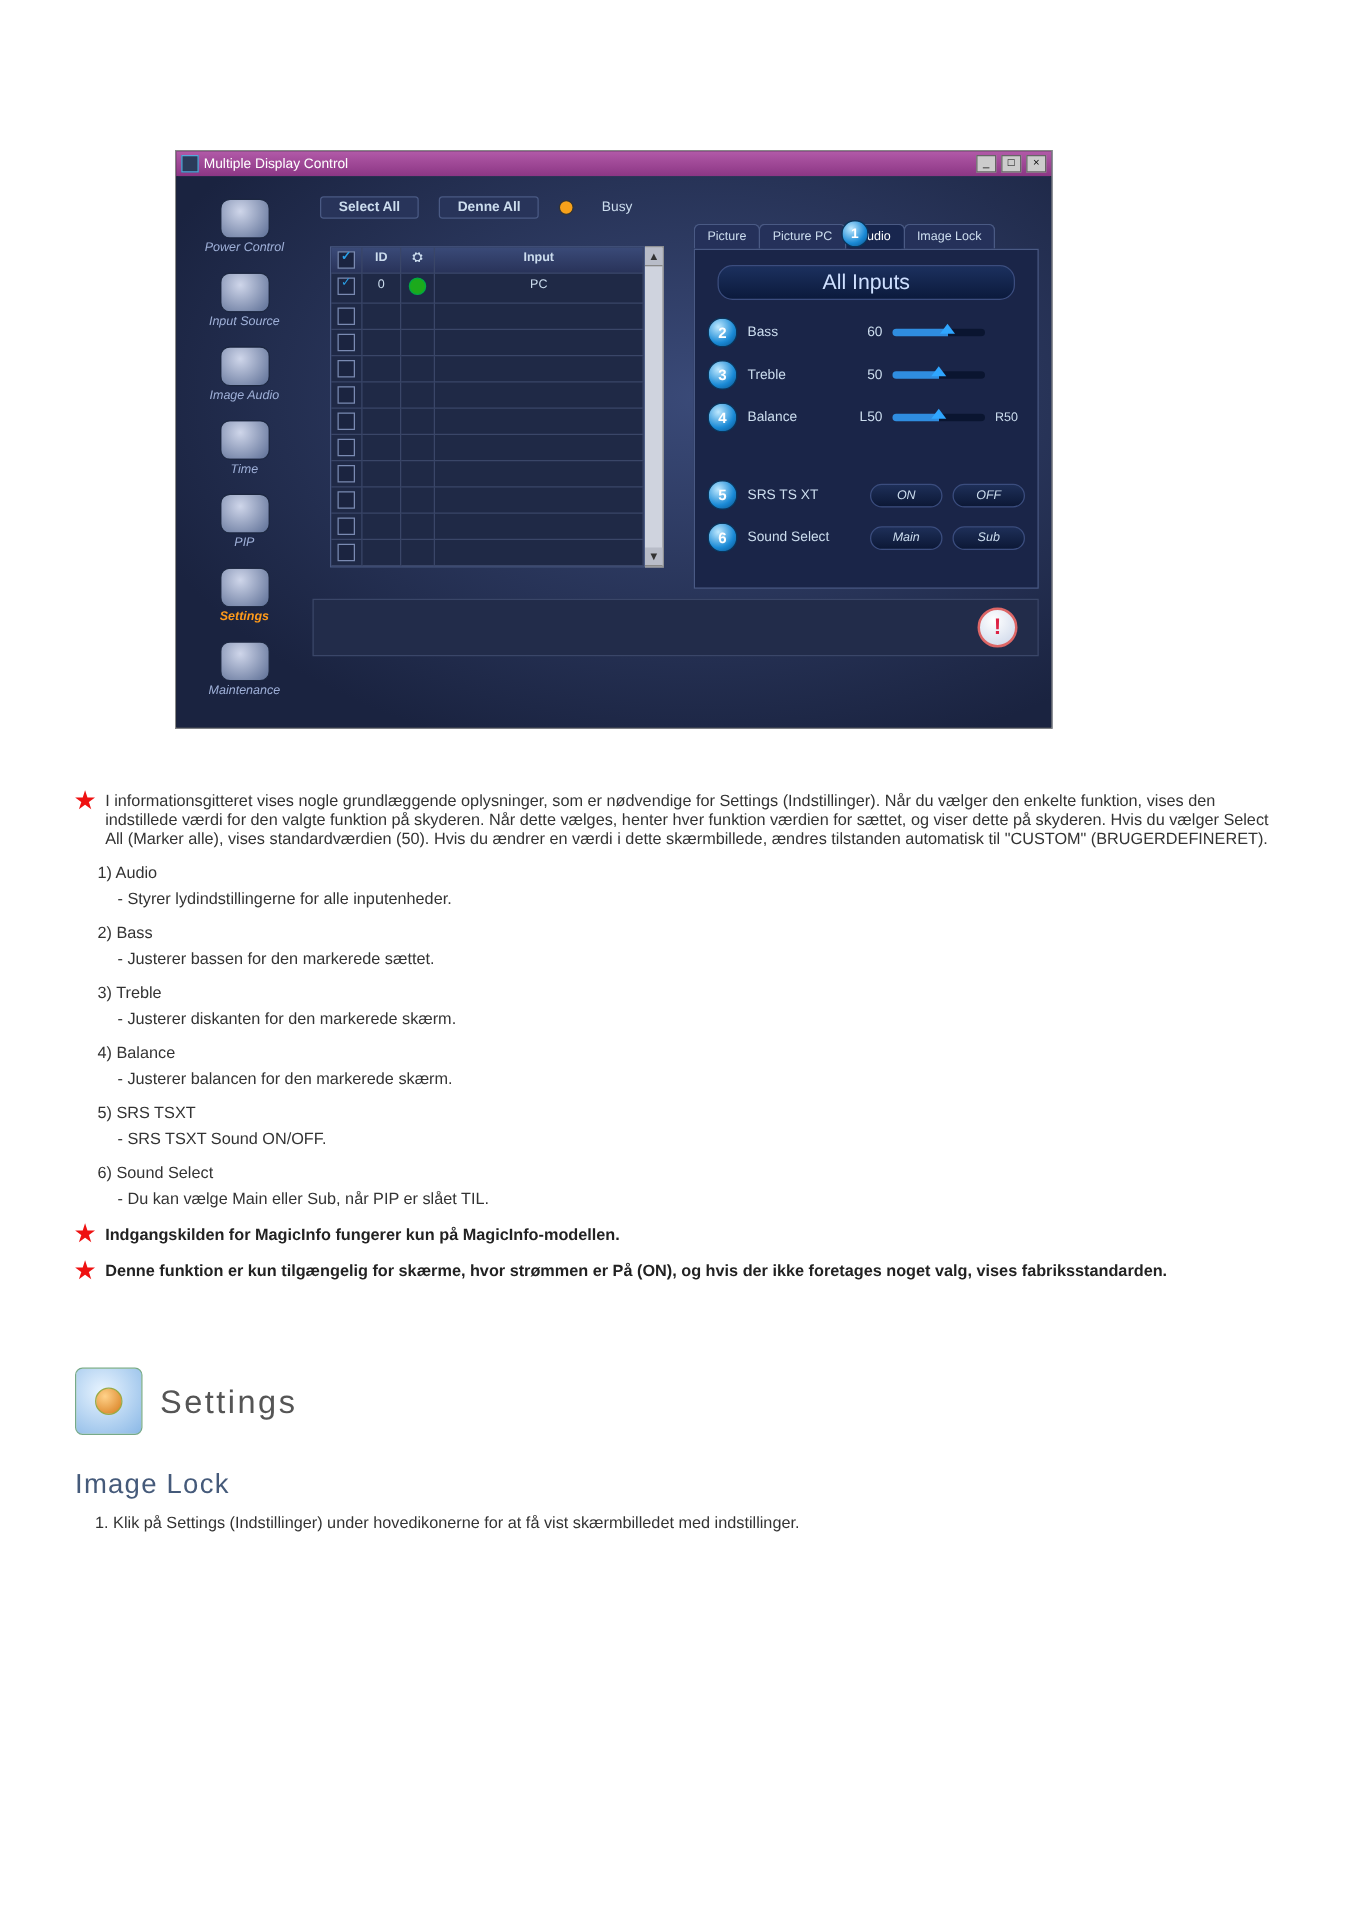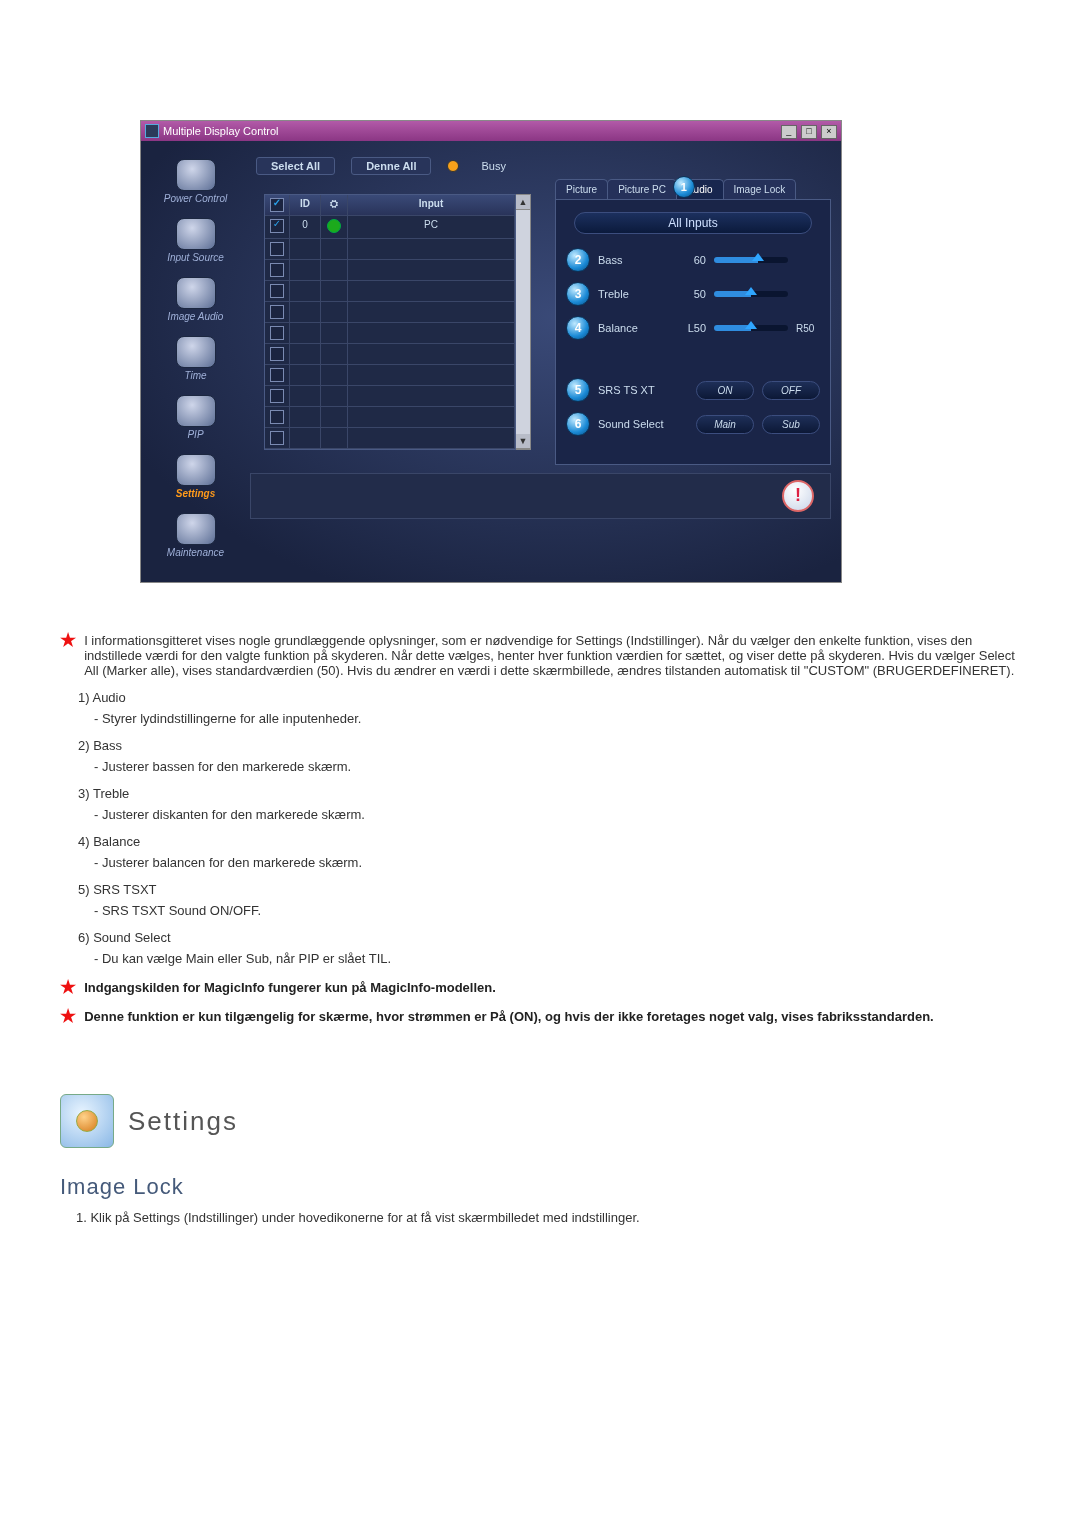--- a/index.html
+++ b/index.html
@@ -113,21 +113,21 @@
     margin-right:-1px; position:relative;
   }
   .tab.active { background:#18264e; color:#fff; z-index:2; }
   .controls {
     border:1px solid #4a5a84; background:#1a2548;
     padding:12px 10px 18px; min-height:230px; position:relative;
   }
   .all-inputs {
     background:linear-gradient(#1c305e,#0b1a3c);
     border:1px solid #3b4d7e; border-radius:12px;
-    color:#cfe0ff; font-size:12px; text-align:center;
+    color:#cfe0ff; font-size:17px; text-align:center;
     padding:3px 0; margin:0 8px 14px;
   }
   .ctl-row { display:flex; align-items:center; margin:10px 0; gap:8px; }
   .num-badge {
     width:22px; height:22px; border-radius:50%;
     background:radial-gradient(circle at 35% 30%, #bfe9ff, #1a8ad6 60%, #0a4a80);
     border:1px solid #0a345a; color:#fff; font-weight:bold;
     text-align:center; line-height:22px; font-size:12px;
     flex-shrink:0;
   }
@@ -415,21 +415,21 @@
 
     <div class="star-para">
       <span class="star">★</span>
       <span class="star-text">I informationsgitteret vises nogle grundlæggende oplysninger, som er nødvendige for Settings (Indstillinger). Når du vælger den enkelte funktion, vises den indstillede værdi for den valgte funktion på skyderen. Når dette vælges, henter hver funktion værdien for sættet, og viser dette på skyderen. Hvis du vælger Select All (Marker alle), vises standardværdien (50). Hvis du ændrer en værdi i dette skærmbillede, ændres tilstanden automatisk til "CUSTOM" (BRUGERDEFINERET).</span>
     </div>
 
     <div class="num-item"><span>1)</span> <span>Audio</span></div>
     <div class="sub-item">- Styrer lydindstillingerne for alle inputenheder.</div>
 
     <div class="num-item"><span>2)</span> <span>Bass</span></div>
-    <div class="sub-item">- Justerer bassen for den markerede skærm.</div>
+    <div class="sub-item">- Justerer bassen for den markerede sættet.</div>
 
     <div class="num-item"><span>3)</span> <span>Treble</span></div>
     <div class="sub-item">- Justerer diskanten for den markerede skærm.</div>
 
     <div class="num-item"><span>4)</span> <span>Balance</span></div>
     <div class="sub-item">- Justerer balancen for den markerede skærm.</div>
 
     <div class="num-item"><span>5)</span> <span>SRS TSXT</span></div>
     <div class="sub-item">- SRS TSXT Sound ON/OFF.</div>
 

